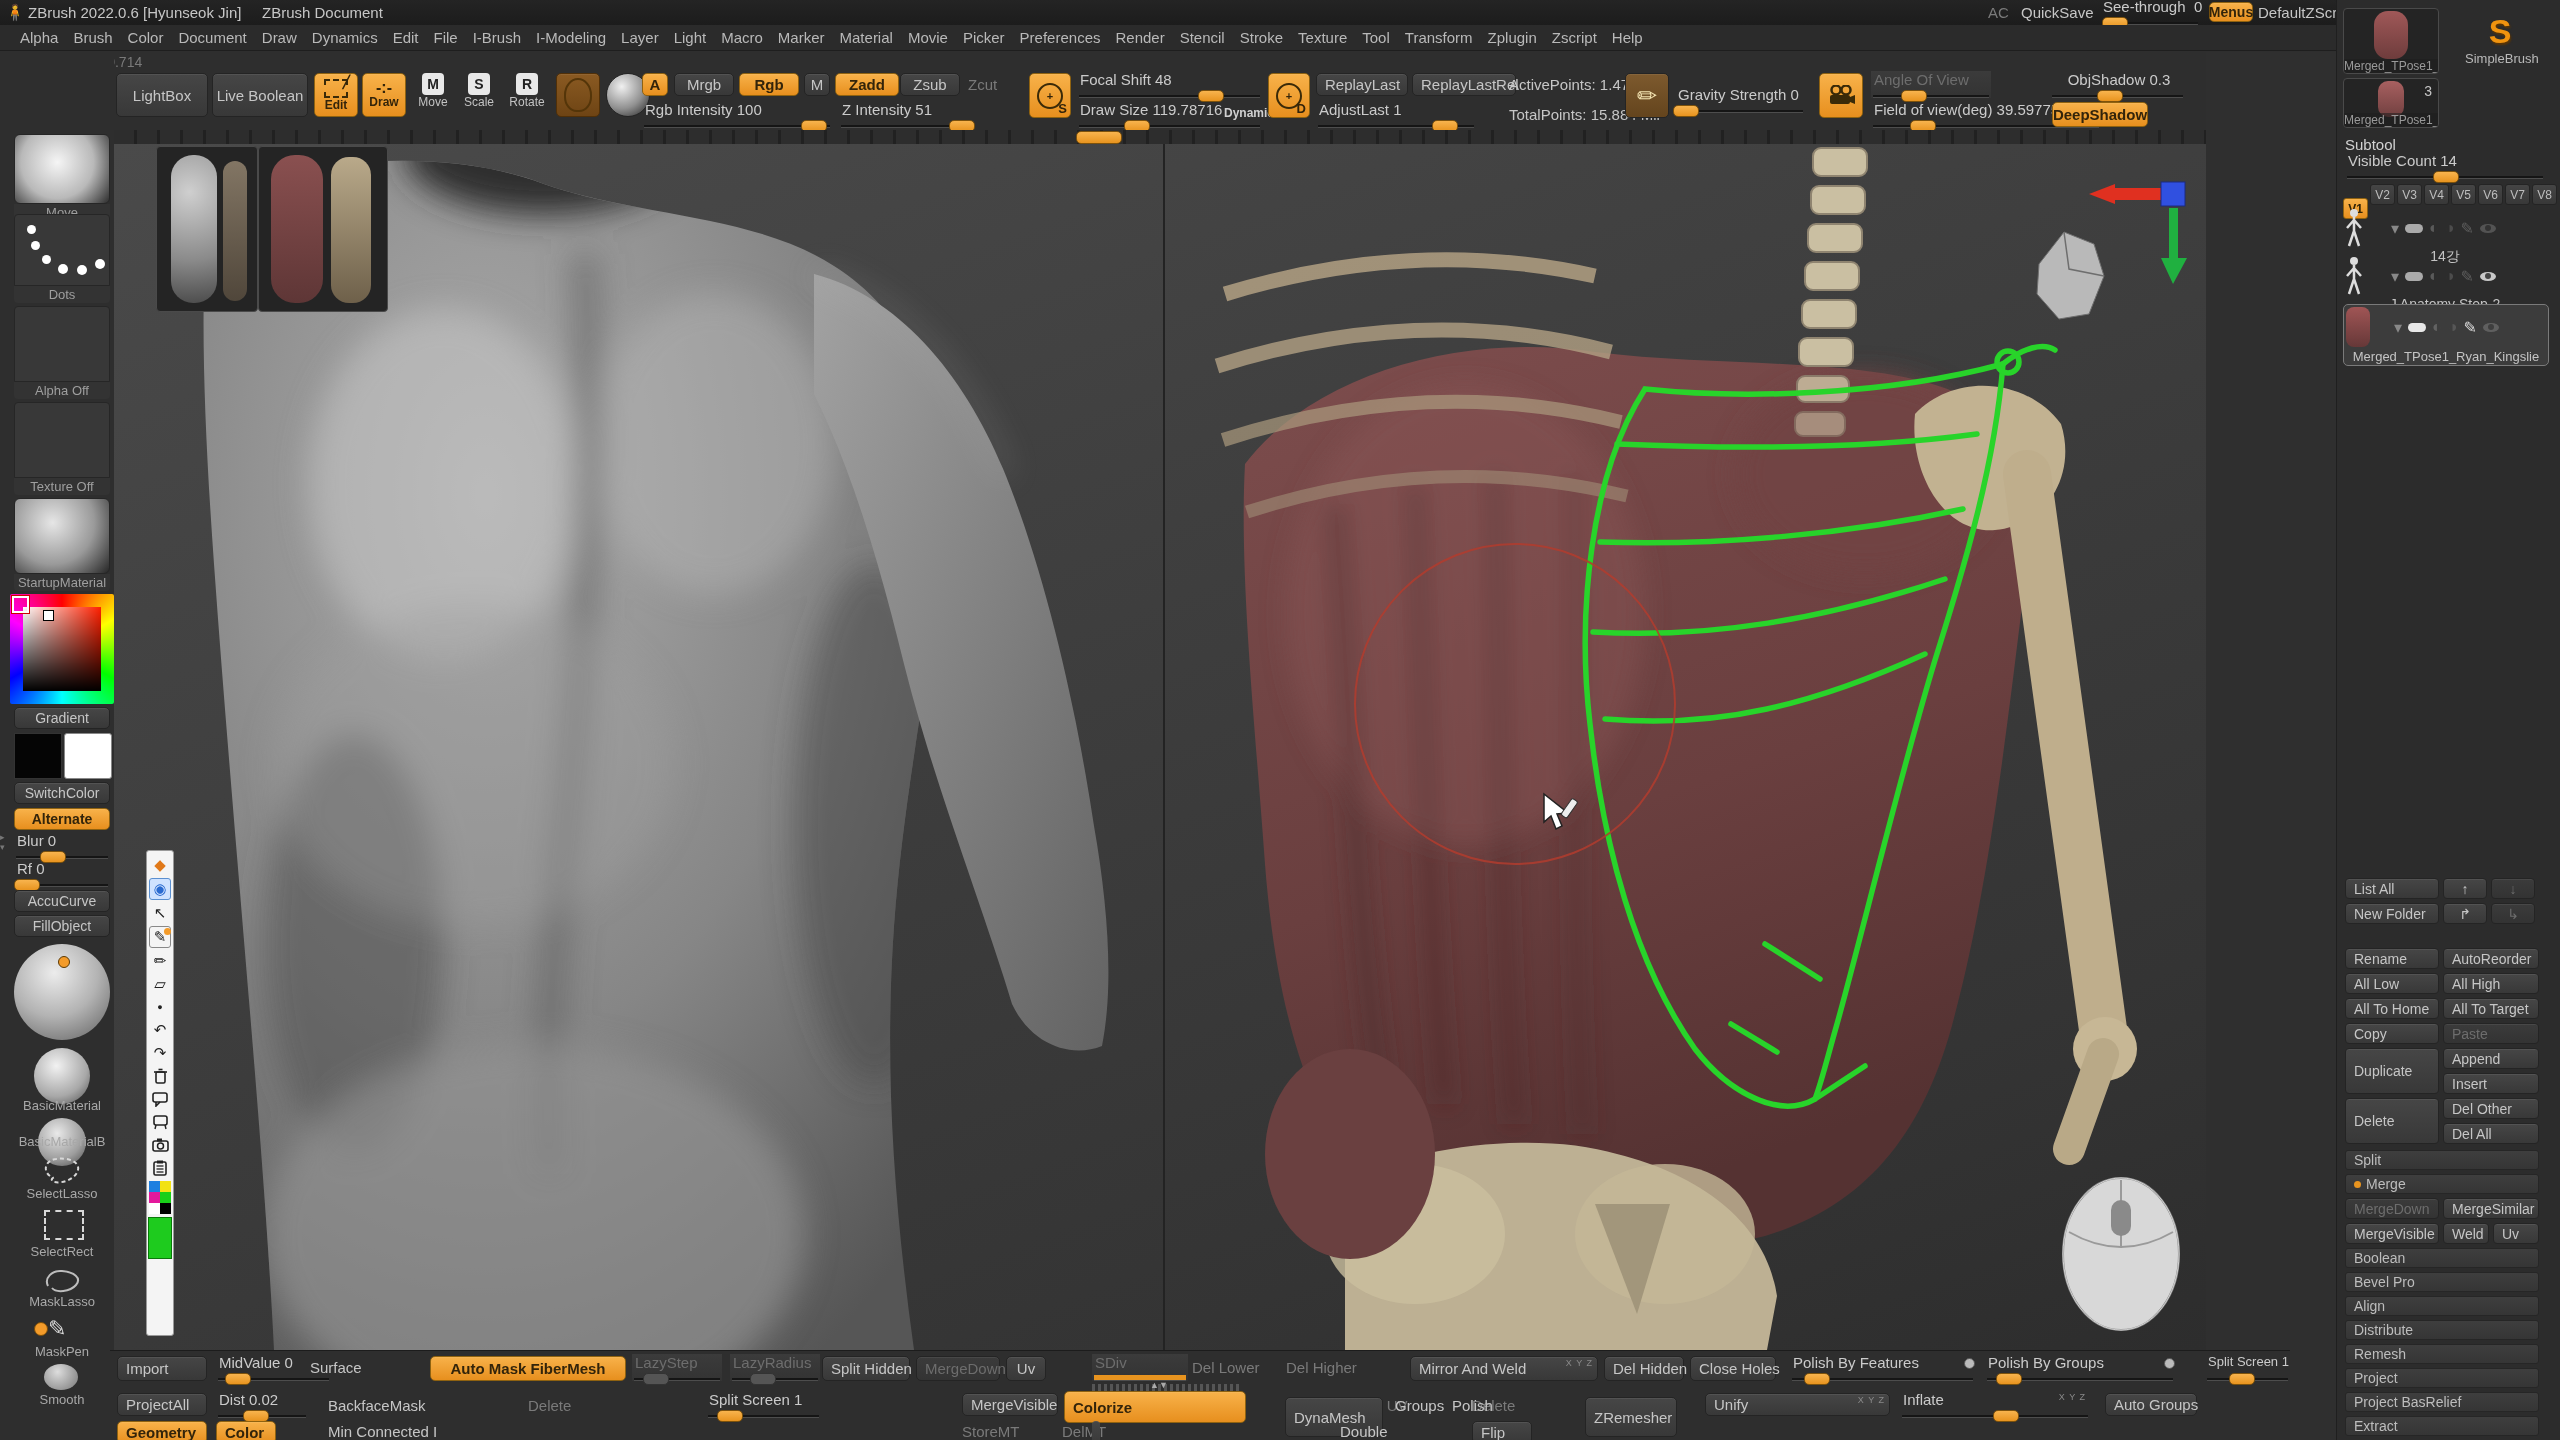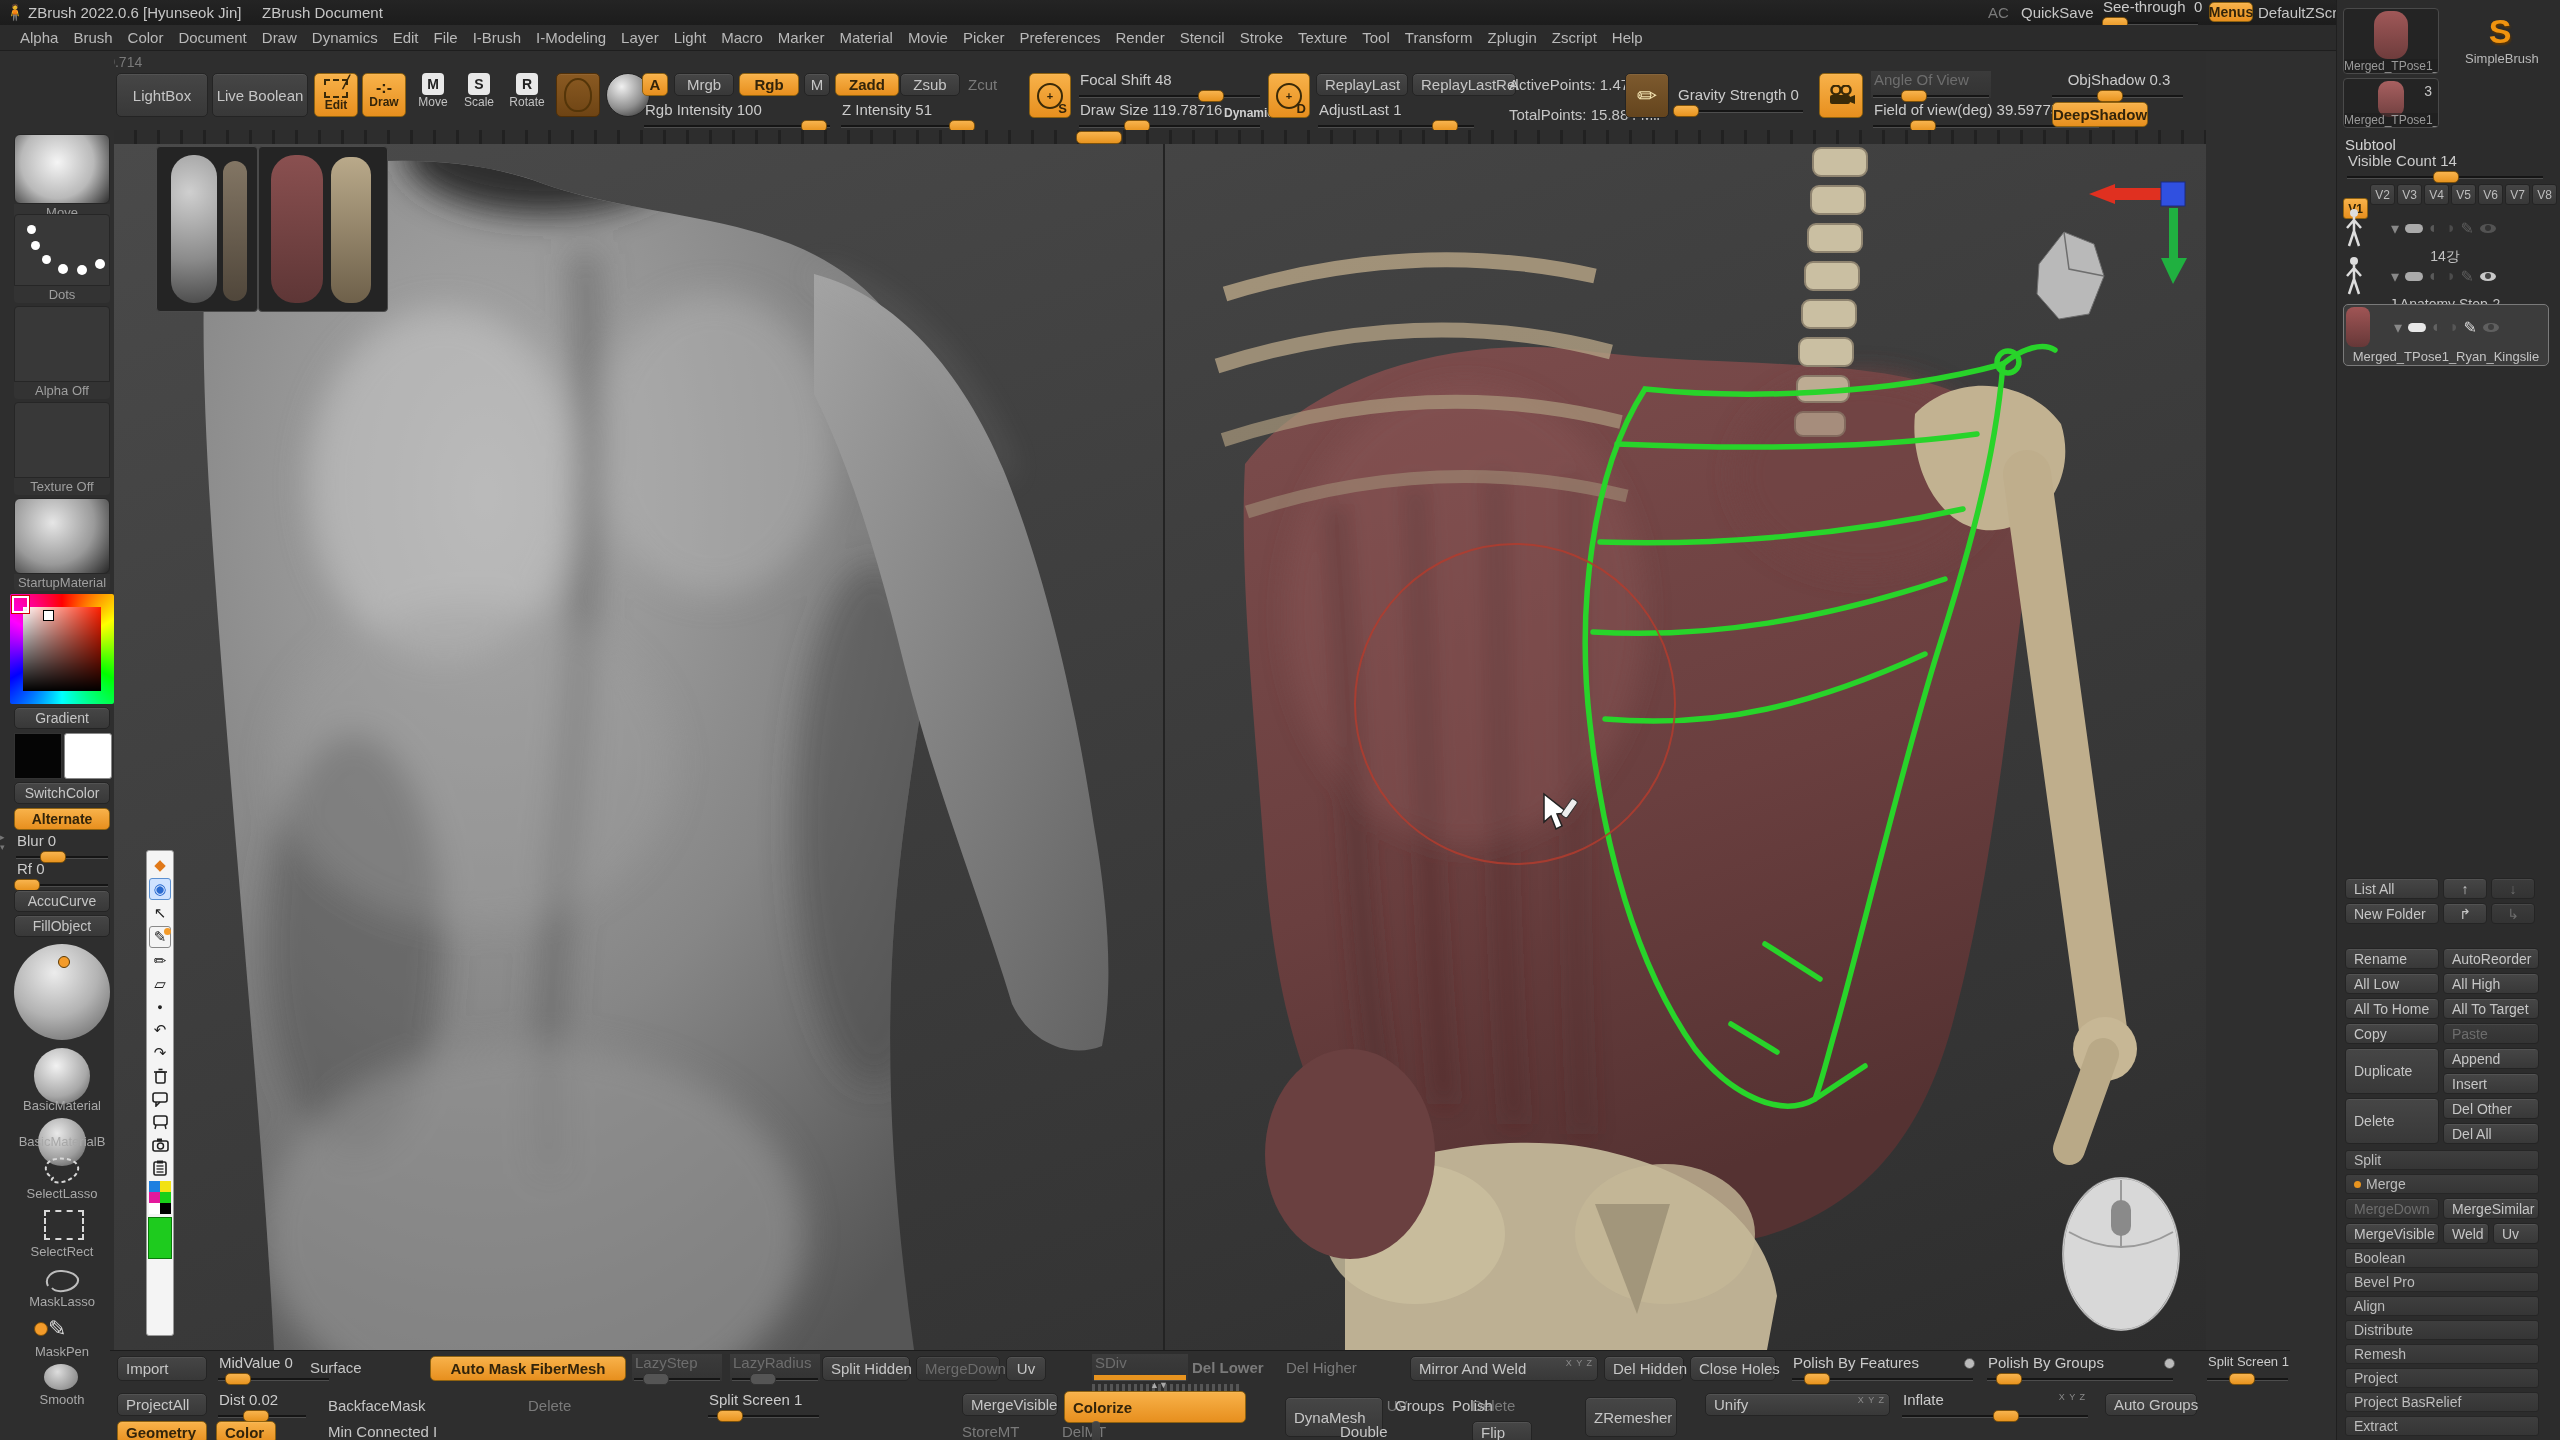--- a/index.html
+++ b/index.html
@@ -684,21 +684,21 @@
     <div class="b bb left" style="left:712px;top:5px;width:88px;">Split Hidden</div>
     <div class="b bb left gb" style="left:806px;top:5px;width:84px;">MergeDown</div>
     <div class="b bb" style="left:896px;top:5px;width:40px;">Uv</div>
     <div class="sl gb" style="left:982px;top:3px;width:96px;">
         <span class="lbl">SDiv</span>
         <i class="tk" style="background:#e8941f;height:5px;"></i>
       </div>
     <div class="abs" style="left:982px;top:33px;width:150px;height:8px;background:repeating-linear-gradient(90deg,#555 0 3px,#2e2e2e 3px 6px);">
         <span style="position:absolute;left:58px;top:-4px;font-size:9px;color:#aaa;">▲▼</span>
       </div>
-    <div class="txt dim" style="left:1082px;top:8px;font-weight:bold;">Del Lower</div>
+    <div class="txt dim" style="left:1082px;top:8px;">Del Lower</div>
     <div class="txt dim" style="left:1176px;top:8px;">Del Higher</div>
     <div class="b bb left" style="left:1300px;top:5px;width:188px;">
         <span>Mirror And Weld</span>
         <span class="xyz">X Y Z</span>
       </div>
     <div class="b bb left" style="left:1494px;top:5px;width:80px;">Del Hidden</div>
     <div class="b bb left" style="left:1580px;top:5px;width:86px;">Close Holes</div>
     <div class="sl" style="left:1680px;top:3px;width:185px;">
         <span class="lbl">Polish By Features</span>
         <i class="tk"></i>

